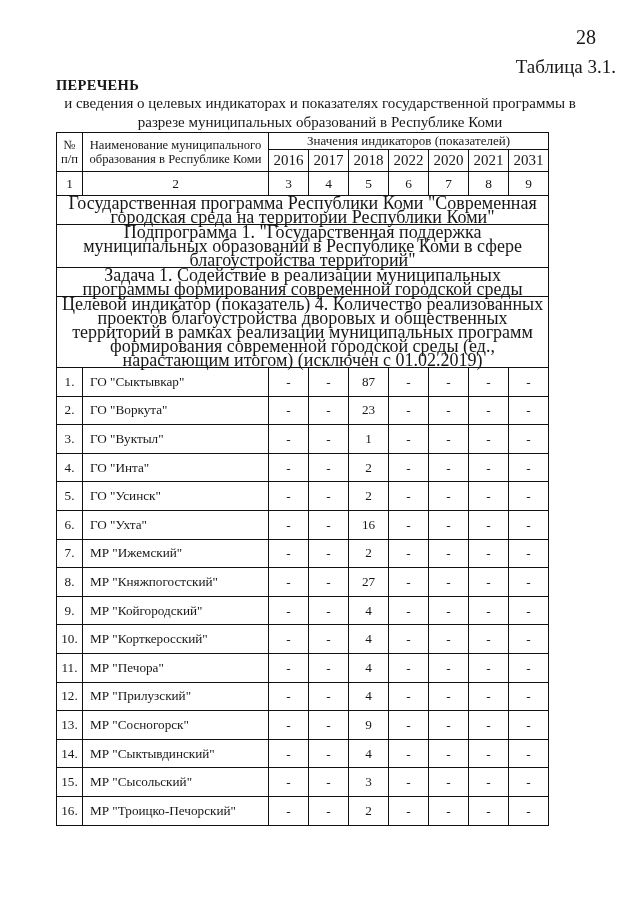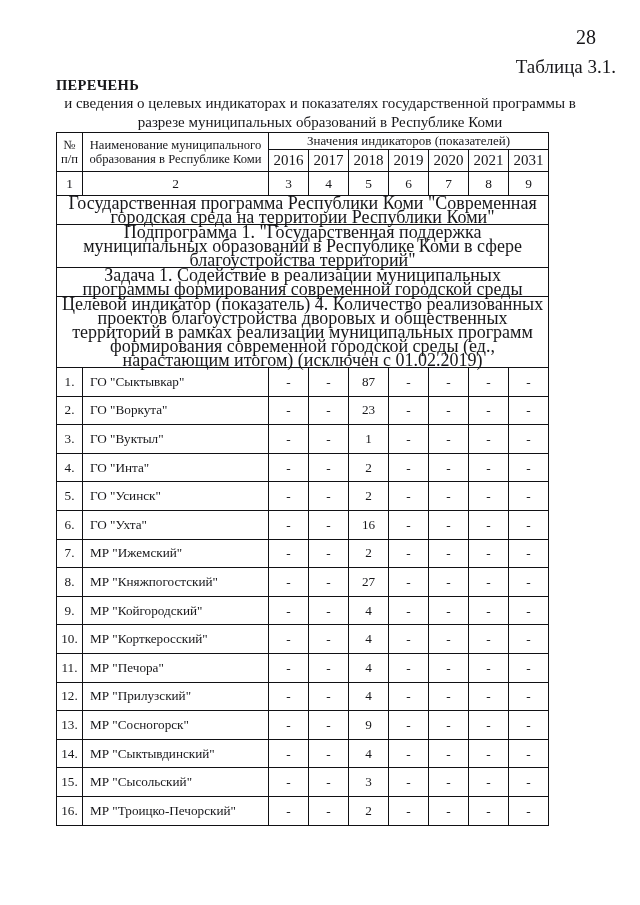--- a/index.html
+++ b/index.html
@@ -141,21 +141,21 @@
   <tbody id="table-body">
       <tr>
         <td class="hdr-cell" rowspan="2">№ п/п</td>
         <td class="hdr-cell" rowspan="2">Наименование муниципального образования в Республике Коми</td>
         <td class="hdr-span" colspan="7">Значения индикаторов (показателей)</td>
       </tr>
       <tr>
         <td class="hdr-year">2016</td>
         <td class="hdr-year">2017</td>
         <td class="hdr-year">2018</td>
-        <td class="hdr-year">2019</td>
+        <td class="hdr-year">2022</td>
         <td class="hdr-year">2020</td>
         <td class="hdr-year">2021</td>
         <td class="hdr-year">2031</td>
       </tr>
       <tr class="numrow">
         <td>1</td>
         <td>2</td>
         <td>3</td>
         <td>4</td>
         <td>5</td>

